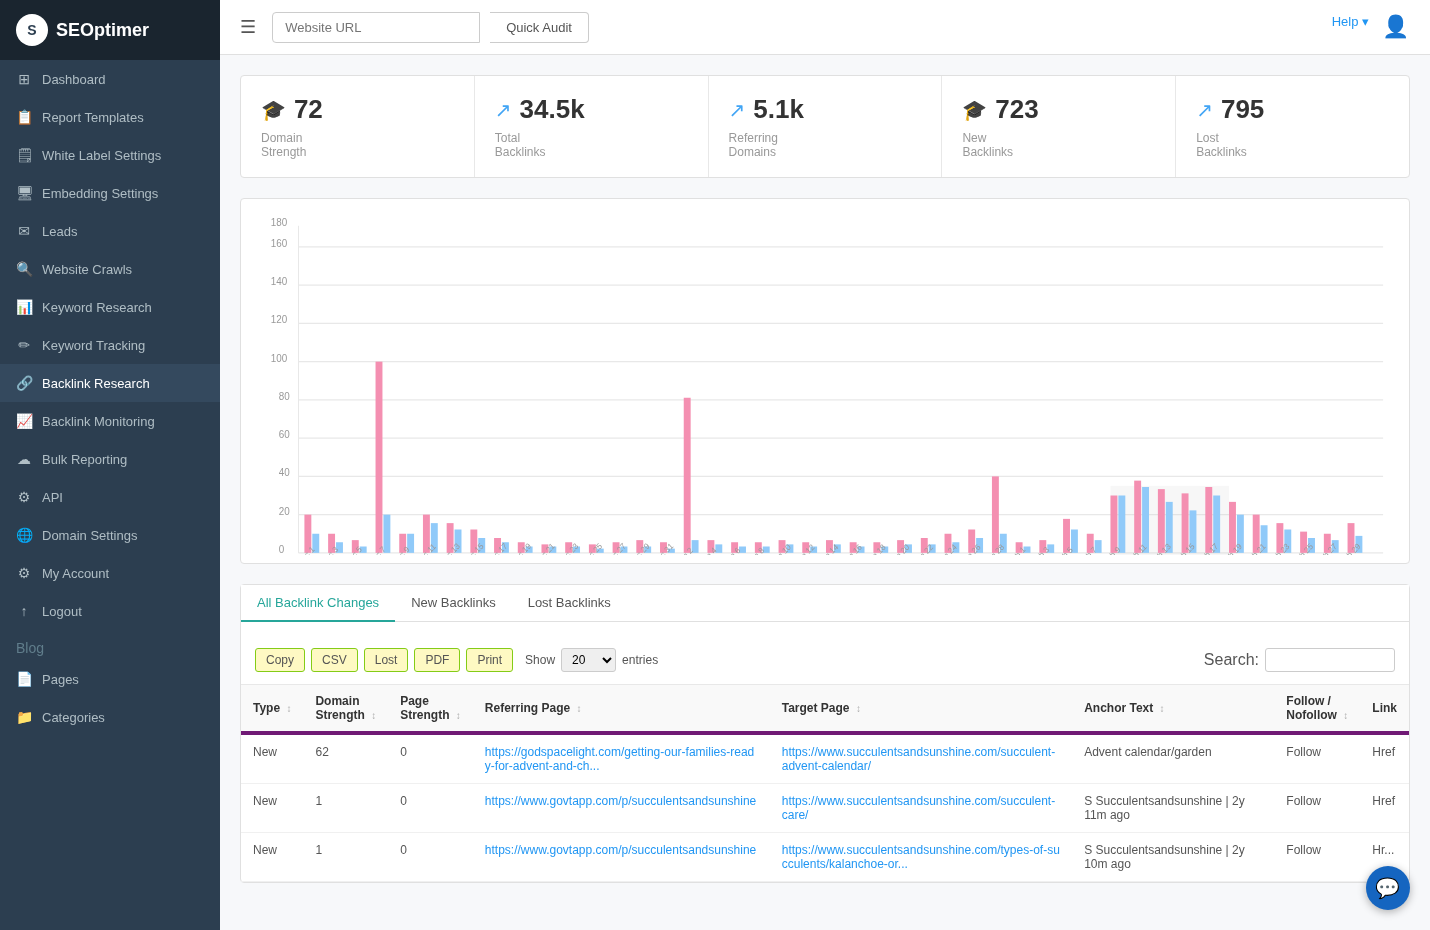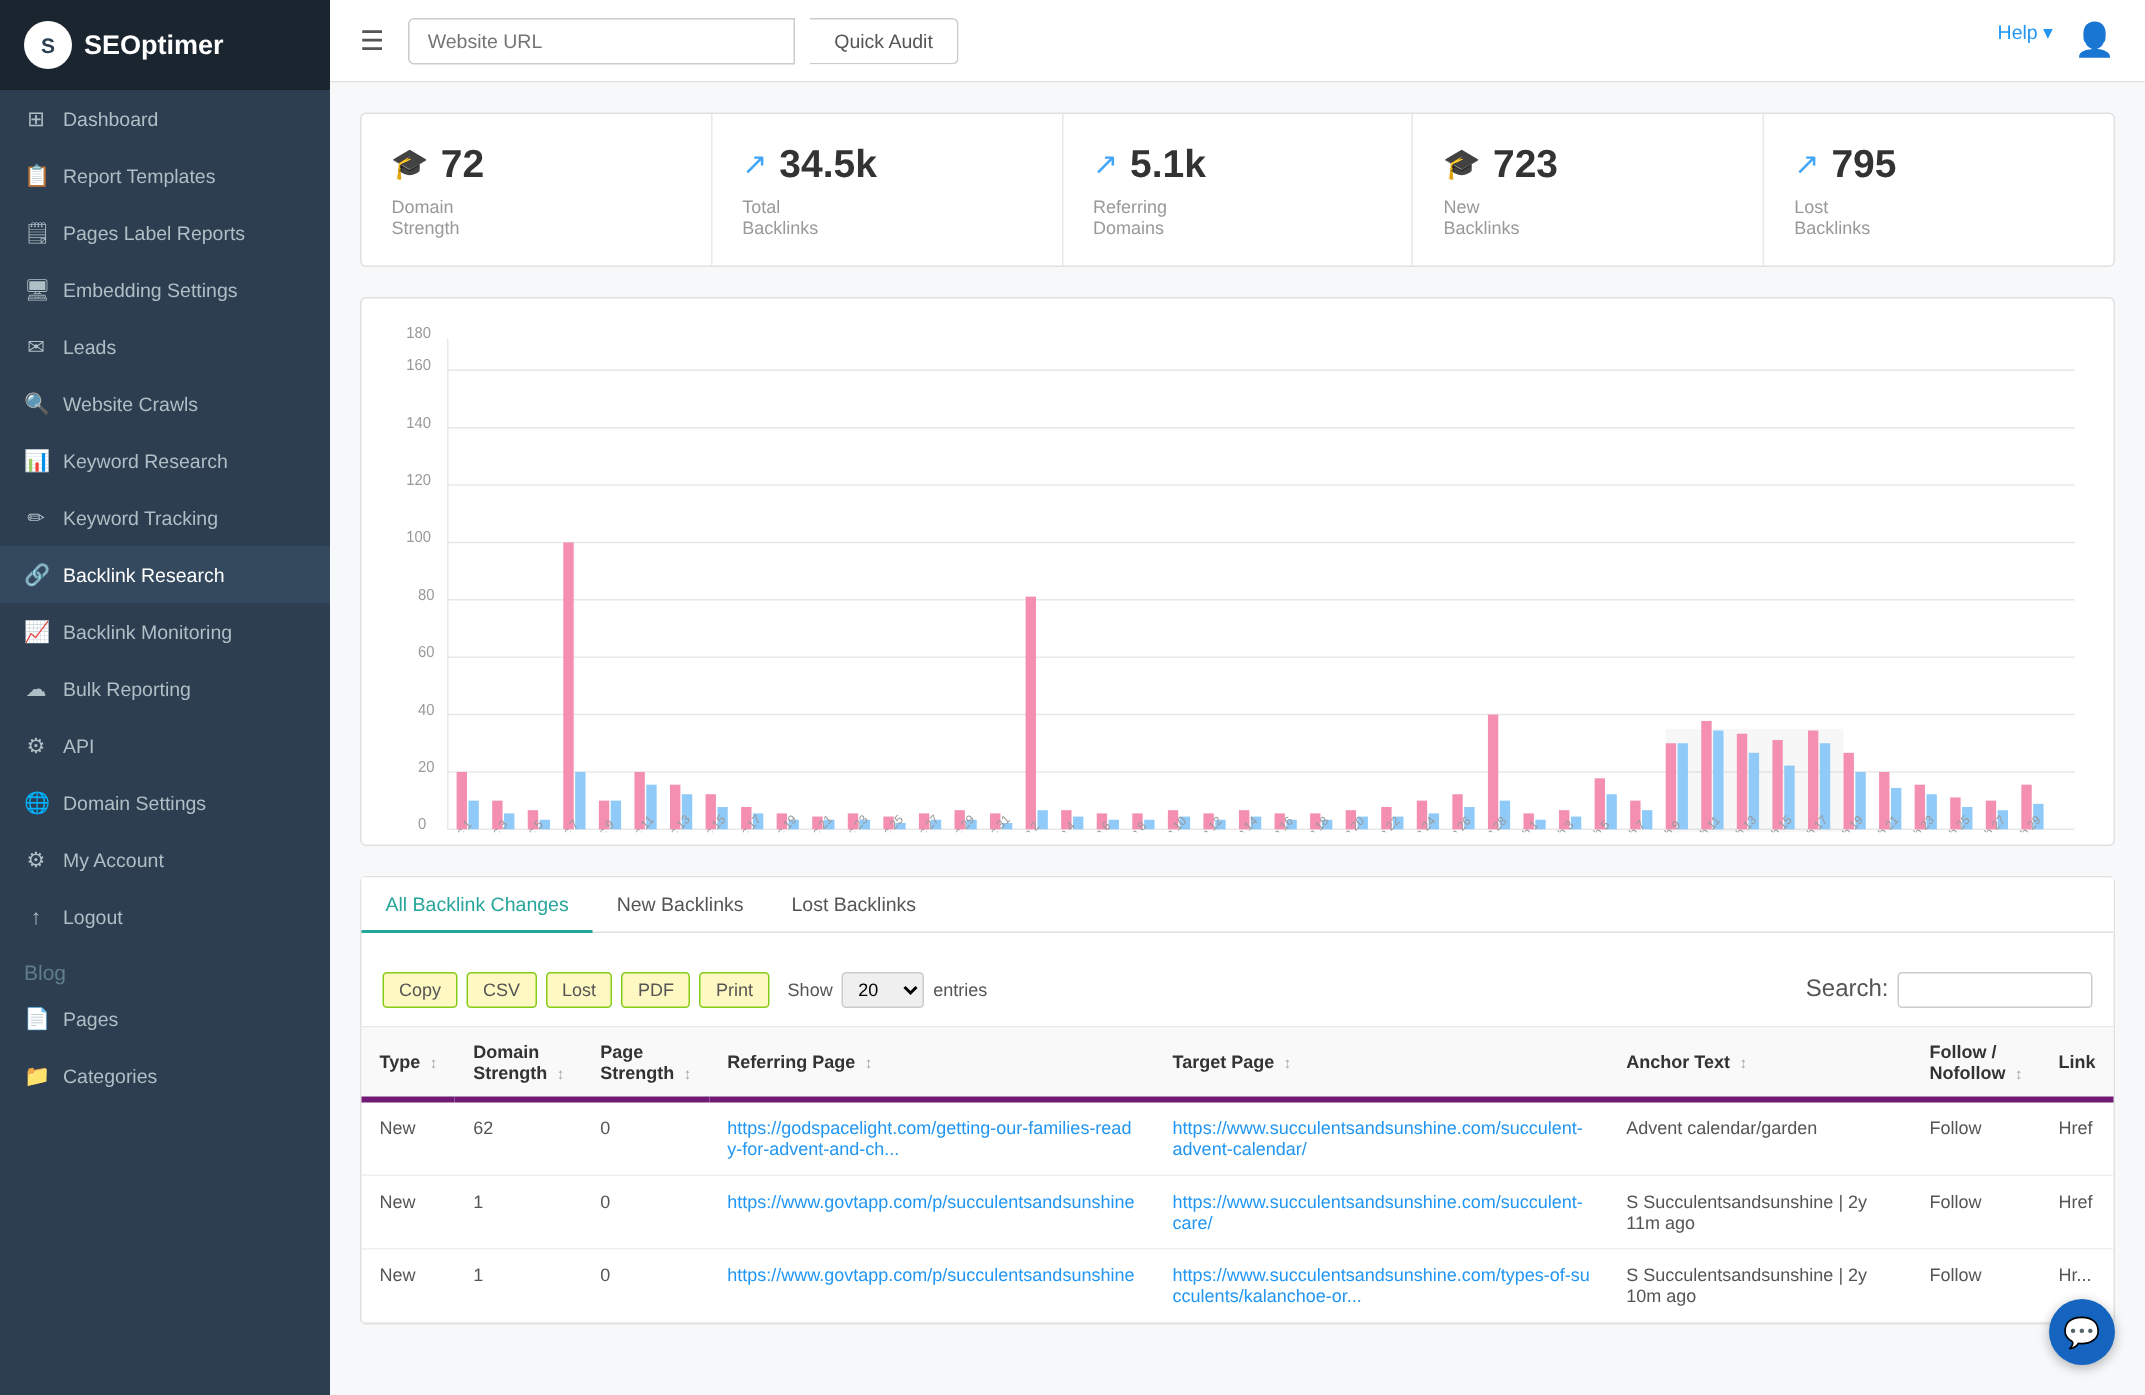--- a/index.html
+++ b/index.html
@@ -73,21 +73,21 @@
       gap: 10px;
       min-height: 55px;
     }
     .hamburger { font-size: 18px; color: #555; cursor: pointer; margin-right: 6px; }
     .url-input {
       border: 1px solid #ccc;
       border-radius: 4px 0 0 4px;
       padding: 7px 12px;
       font-size: 13px;
       color: #999;
-      width: 258px;
+      width: 208px;
       outline: none;
     }
     .quick-audit-btn {
       background: #fff;
       border: 1px solid #ccc;
       border-left: none;
       border-radius: 0 4px 4px 0;
       padding: 7px 16px;
       cursor: pointer;
       font-size: 13px;
@@ -268,21 +268,21 @@
     <div class="sidebar-item">
       <span class="icon">⊞</span>
       <span>Dashboard</span>
     </div>
     <div class="sidebar-item">
       <span class="icon">📋</span>
       <span>Report Templates</span>
     </div>
     <div class="sidebar-item">
       <span class="icon">🗒</span>
-      <span>Pages Label Reports</span>
+      <span>White Label Settings</span>
     </div>
     <div class="sidebar-item">
       <span class="icon">🖥</span>
       <span>Embedding Settings</span>
     </div>
     <div class="sidebar-item">
       <span class="icon">✉</span>
       <span>Leads</span>
     </div>
     <div class="sidebar-item">

